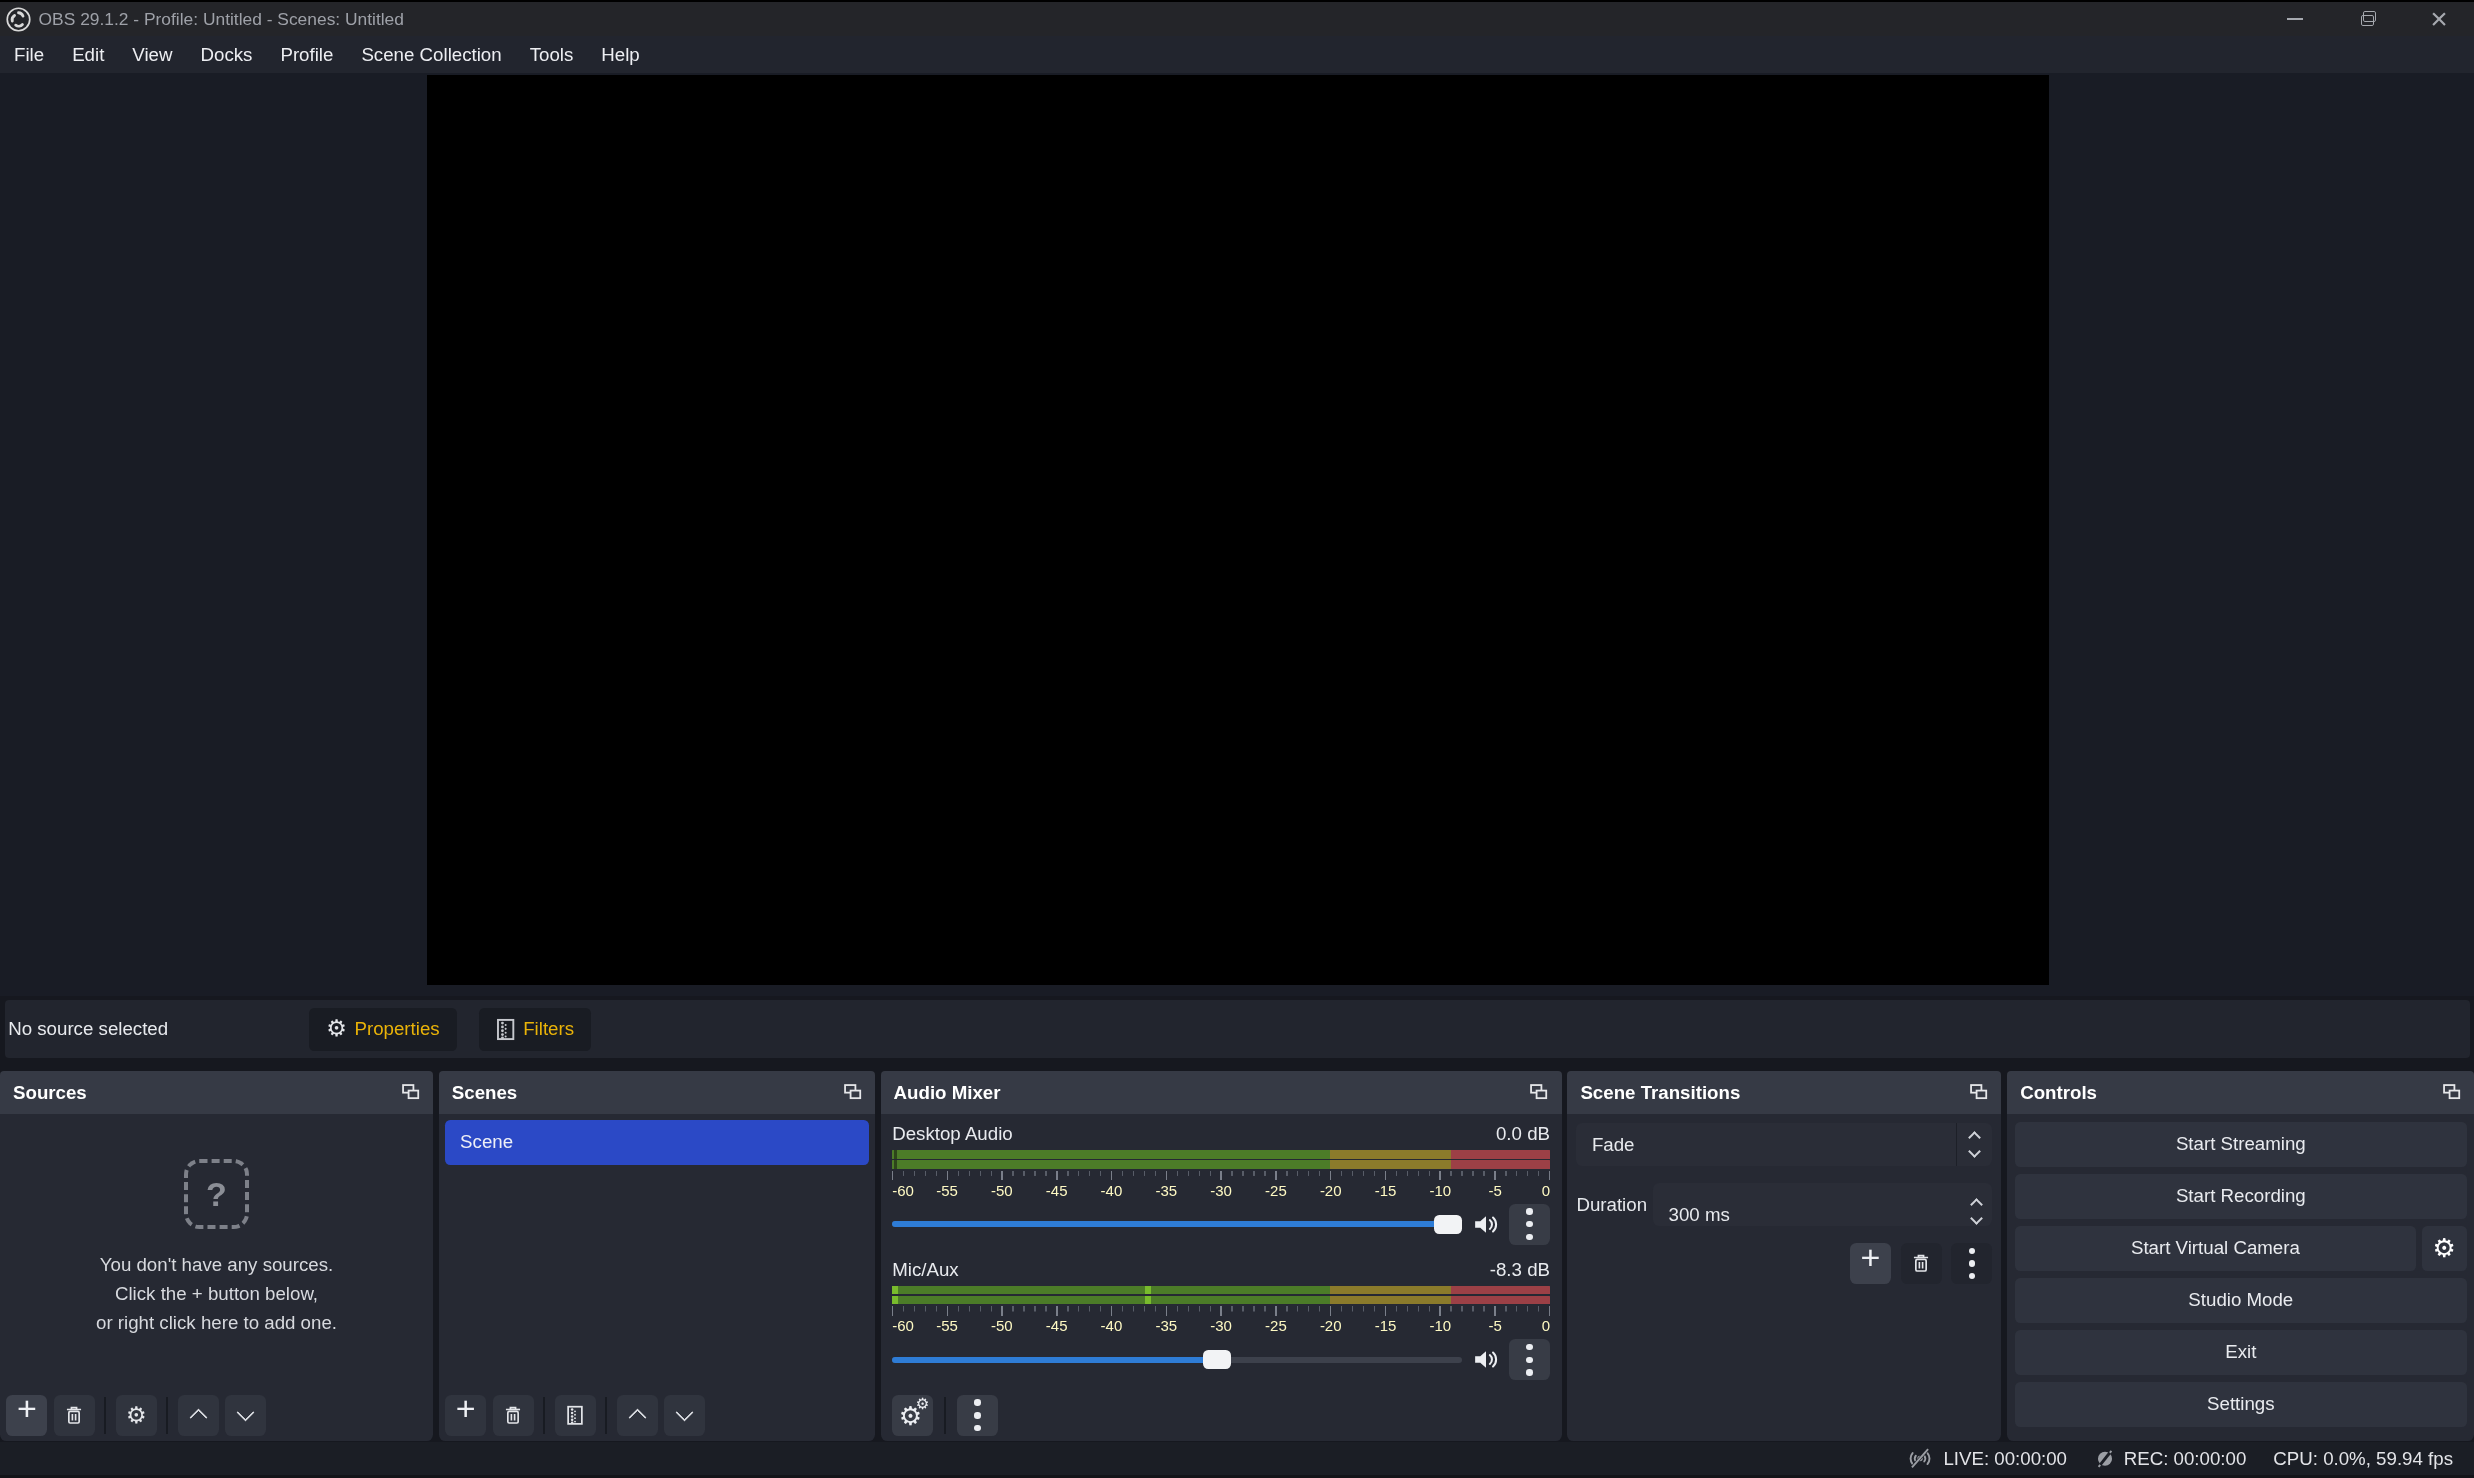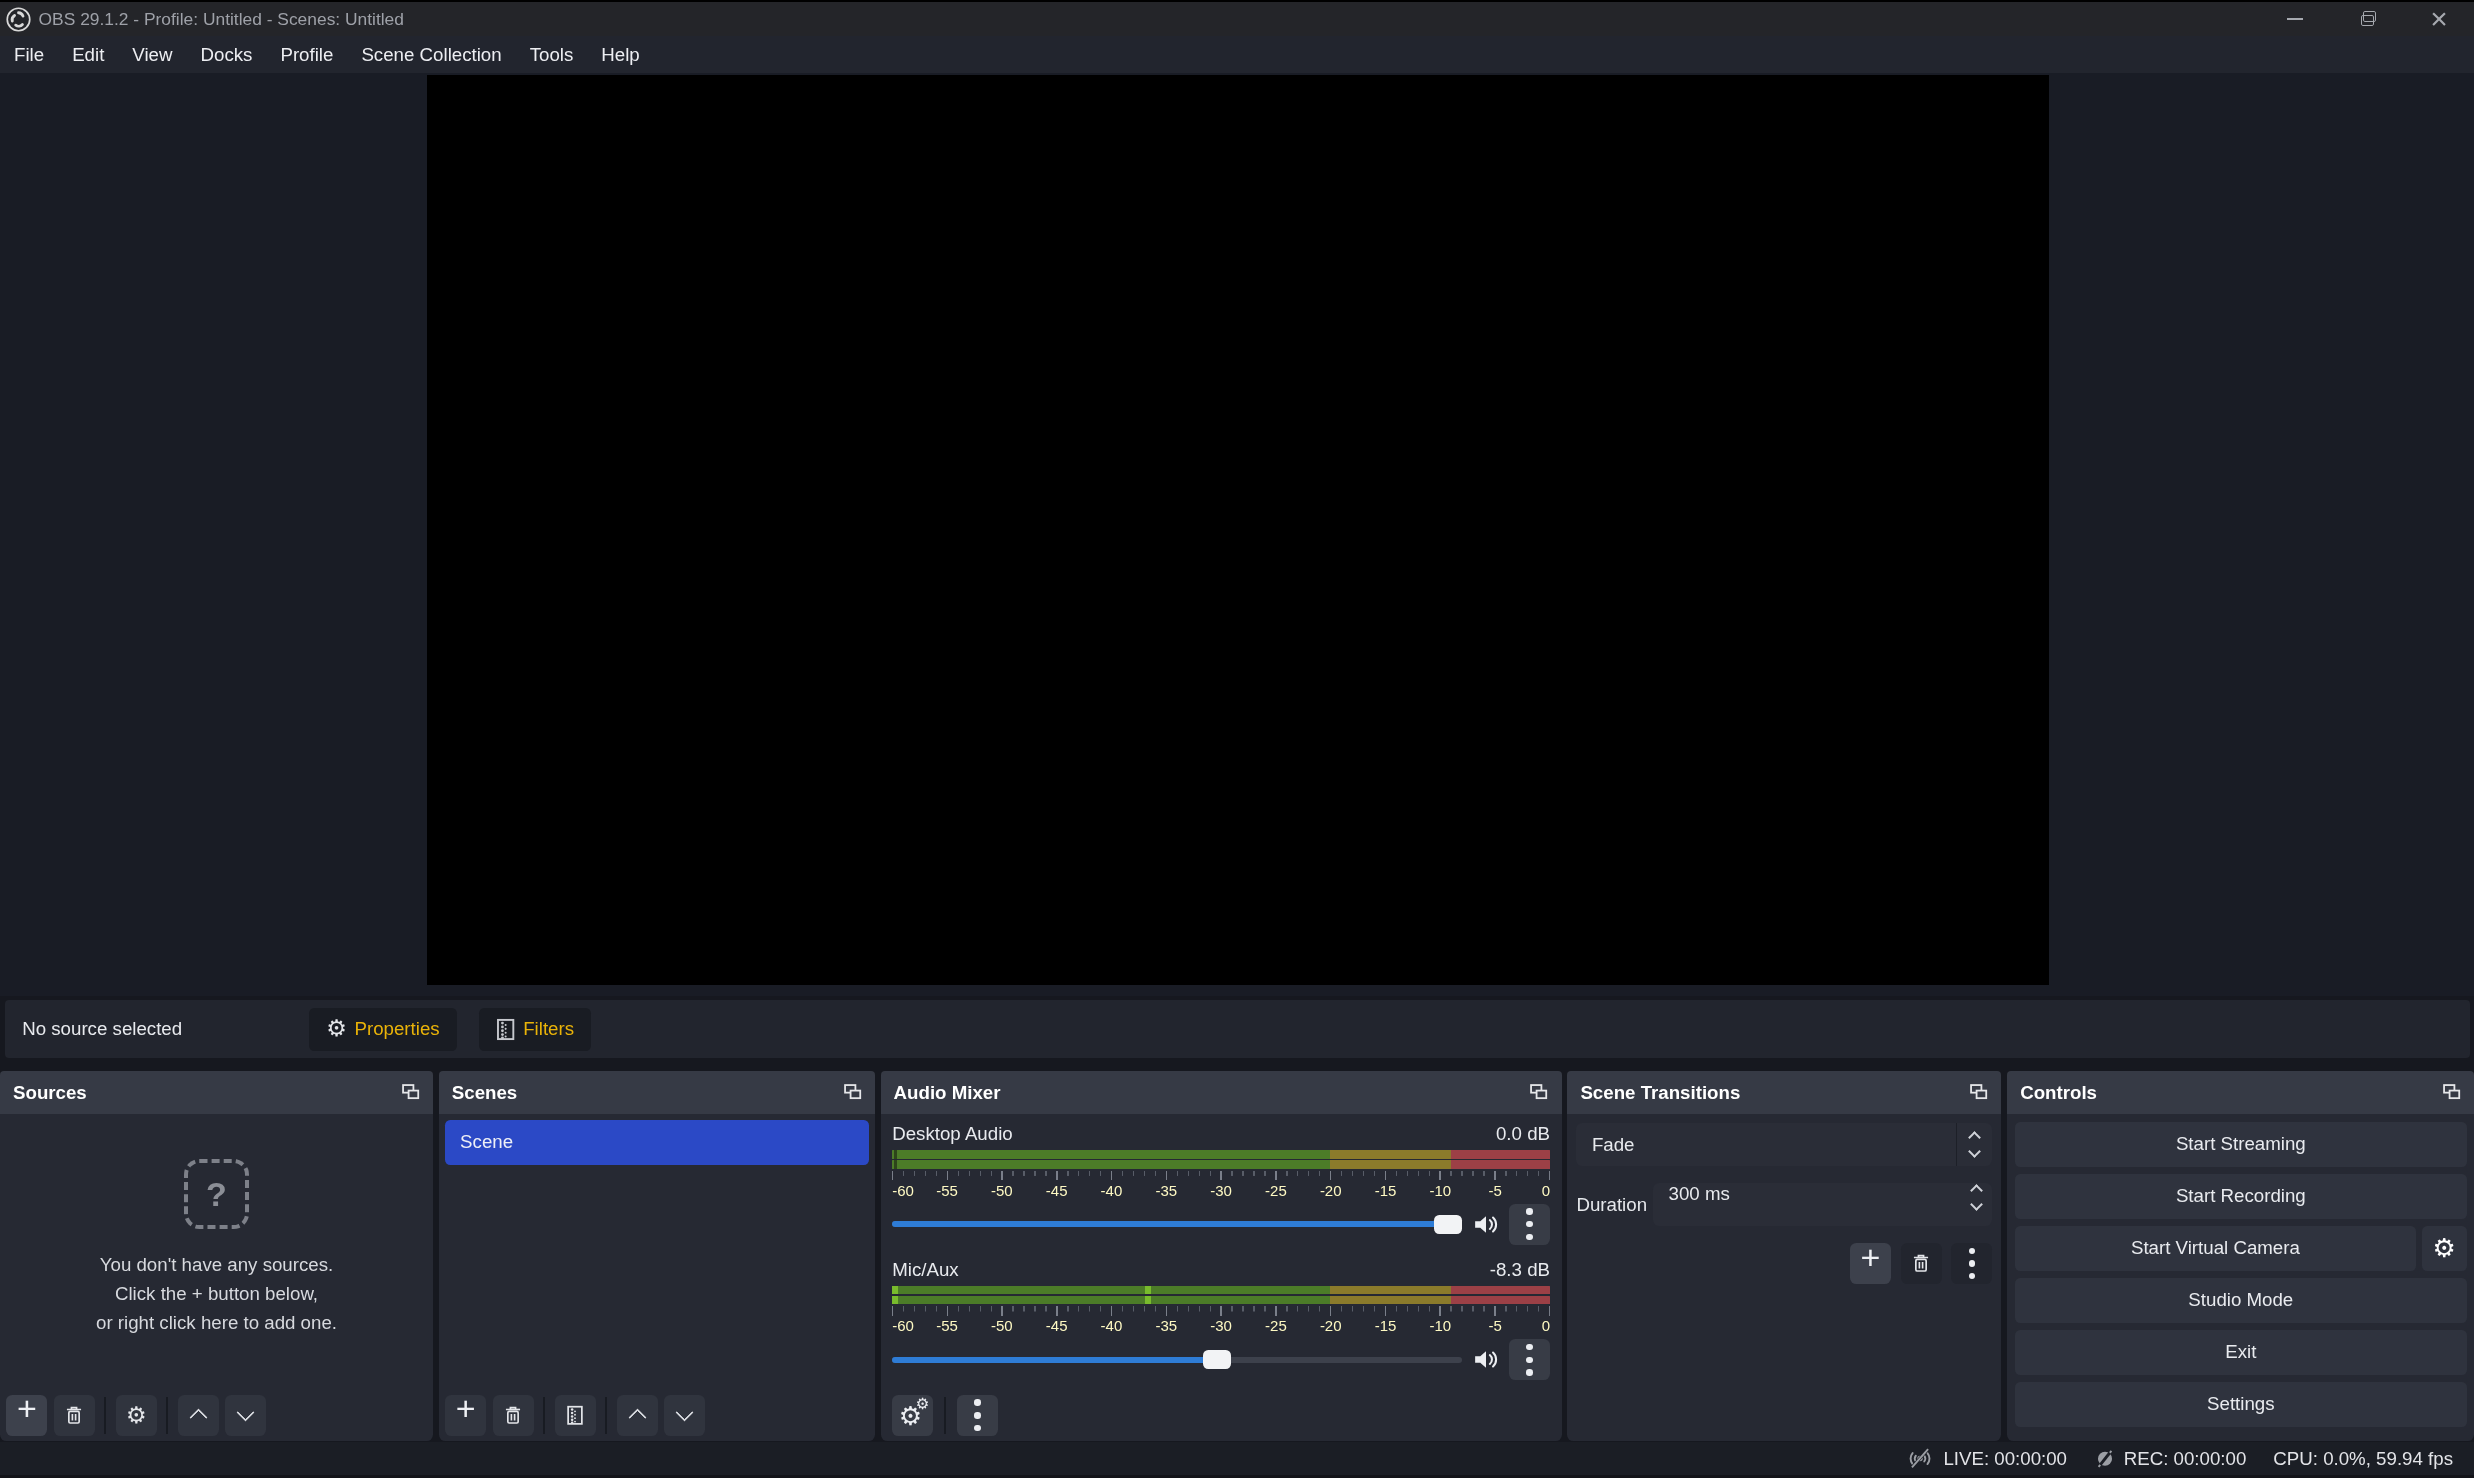--- a/index.html
+++ b/index.html
@@ -27,21 +27,21 @@
     display:flex;align-items:center;color:#edeef2;font-size:18.7px;}
   .menubar span{padding:0 14px;cursor:default;text-align:right;}
 
   
   .workspace{position:absolute;left:0;top:73px;right:0;height:923px;background:#191c25;}
   .canvas{position:absolute;left:427px;top:1.9px;width:1622px;height:910px;background:#000;}
 
   
   .srcrow{position:absolute;left:5.2px;right:5.2px;top:1000px;height:58px;background:#22252e;
     border-radius:3.9px;display:flex;align-items:center;color:#e8eaee;font-size:18.7px;}
-  .srcrow .statustxt{margin-left:17px;}
+  .srcrow .statustxt{margin-left:3px;}
   .srcbtn{position:absolute;height:43px;background:#191c23;border-radius:5.2px;display:flex;
     align-items:center;gap:7.7px;padding:0 17px;color:#eab308;font-size:18.7px;}
   .srcbtn.props{left:304px;} .srcbtn.filt{left:474px;}
   .gearglyph::before{content:"\2699";font-size:23px;color:#e3e5e9;line-height:1;}
 
   
   .docks{position:absolute;left:0;right:0.6px;top:1071px;height:370px;display:grid;
     grid-template-columns:433px 436px 681px 434px 1fr;column-gap:5.8px;}
   .panel{display:flex;flex-direction:column;border-radius:0 0 6.4px 6.4px;overflow:hidden;}
   .phead{height:43px;background:var(--headerbg);display:flex;align-items:center;
@@ -97,21 +97,21 @@
   
   .transbody{padding:9px;}
   .combo{height:43px;background:#2a2d37;border-radius:6.4px;display:flex;align-items:center;color:#e8eaee;font-size:18.7px;}
   .combo .val{padding-left:15.5px;flex:1;}
   .combo .chevcol{width:35px;align-self:stretch;border-left:1.9px solid #1d2028;display:flex;
     flex-direction:column;align-items:center;justify-content:center;gap:5.2px;}
   .minichev{display:inline-block;width:7px;height:7px;border:0 solid #cfd2d8;border-top-width:2.3px;border-right-width:2.3px;}
   .minichev.up{transform:rotate(-45deg);margin-top:2.6px;} .minichev.down{transform:rotate(135deg);margin-bottom:2.6px;}
   .durrow{display:flex;align-items:center;margin-top:17px;gap:6px;}
   .durlabel{color:#e6e8ec;font-size:18.7px;}
-  .spin{flex:1;height:43px;background:#2a2d37;border-radius:6.4px;display:flex;align-items:flex-start;color:#e8eaee;font-size:18.7px;}
+  .spin{flex:1;height:43px;background:#2a2d37;border-radius:6.4px;display:flex;align-items:flex-end;color:#e8eaee;font-size:18.7px;}
   .spin .val{padding-left:15.5px;flex:1;}
   .spin .chevcol{width:32px;display:flex;flex-direction:column;align-items:center;justify-content:center;gap:5.2px;}
   .transbtns{display:flex;justify-content:flex-end;gap:9.7px;margin-top:17px;}
 
   
   .ctrlbody{padding:7.7px;display:flex;flex-direction:column;gap:7px;}
   .cbtn{height:45px;background:#2f333e;border-radius:5.2px;display:flex;align-items:center;
     justify-content:center;color:#e9ebef;font-size:18.7px;}
   .vcamrow{display:flex;gap:5.8px;}
   .vcamrow .cbtn{flex:1;}

